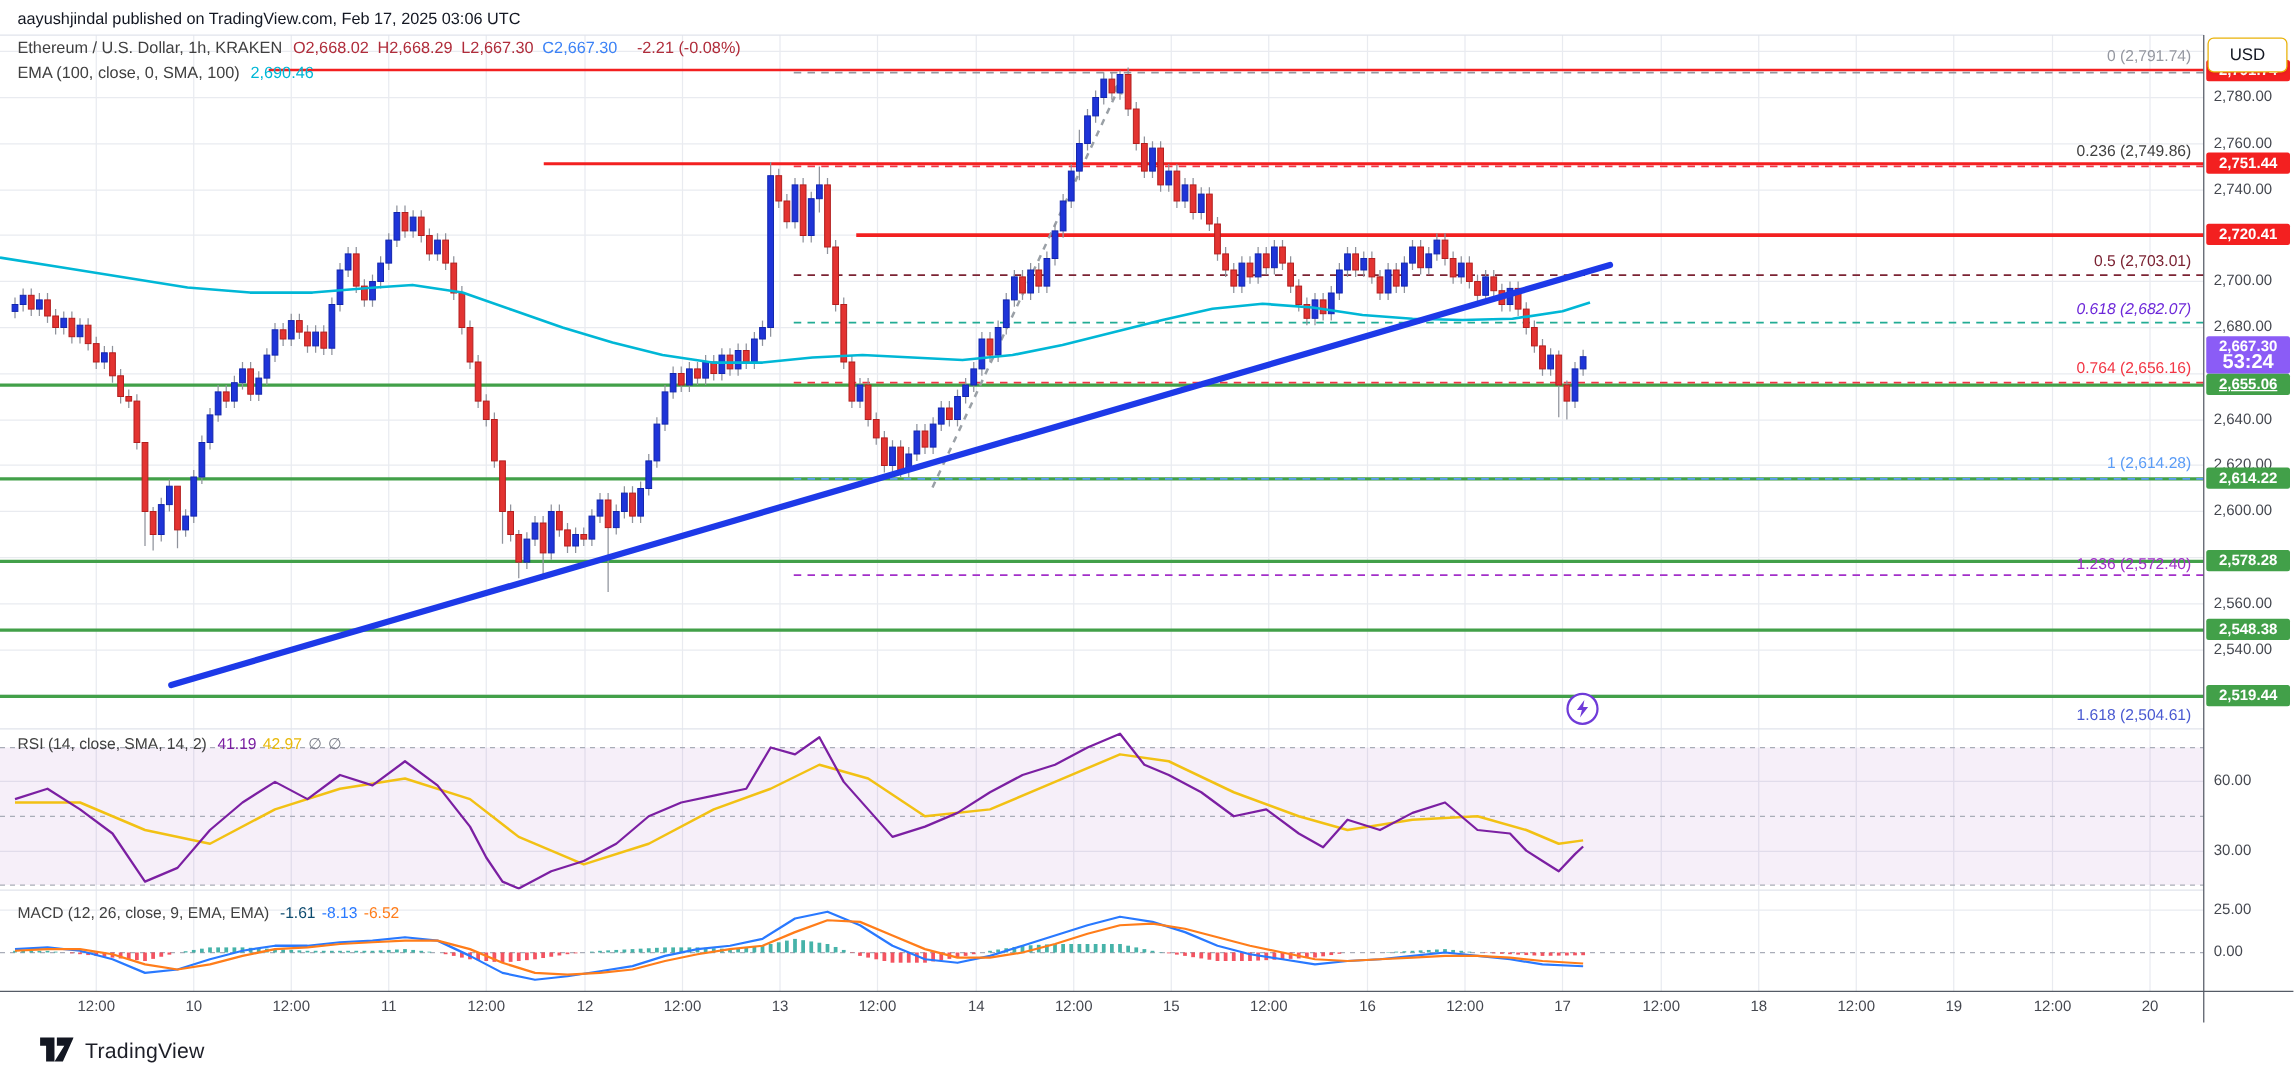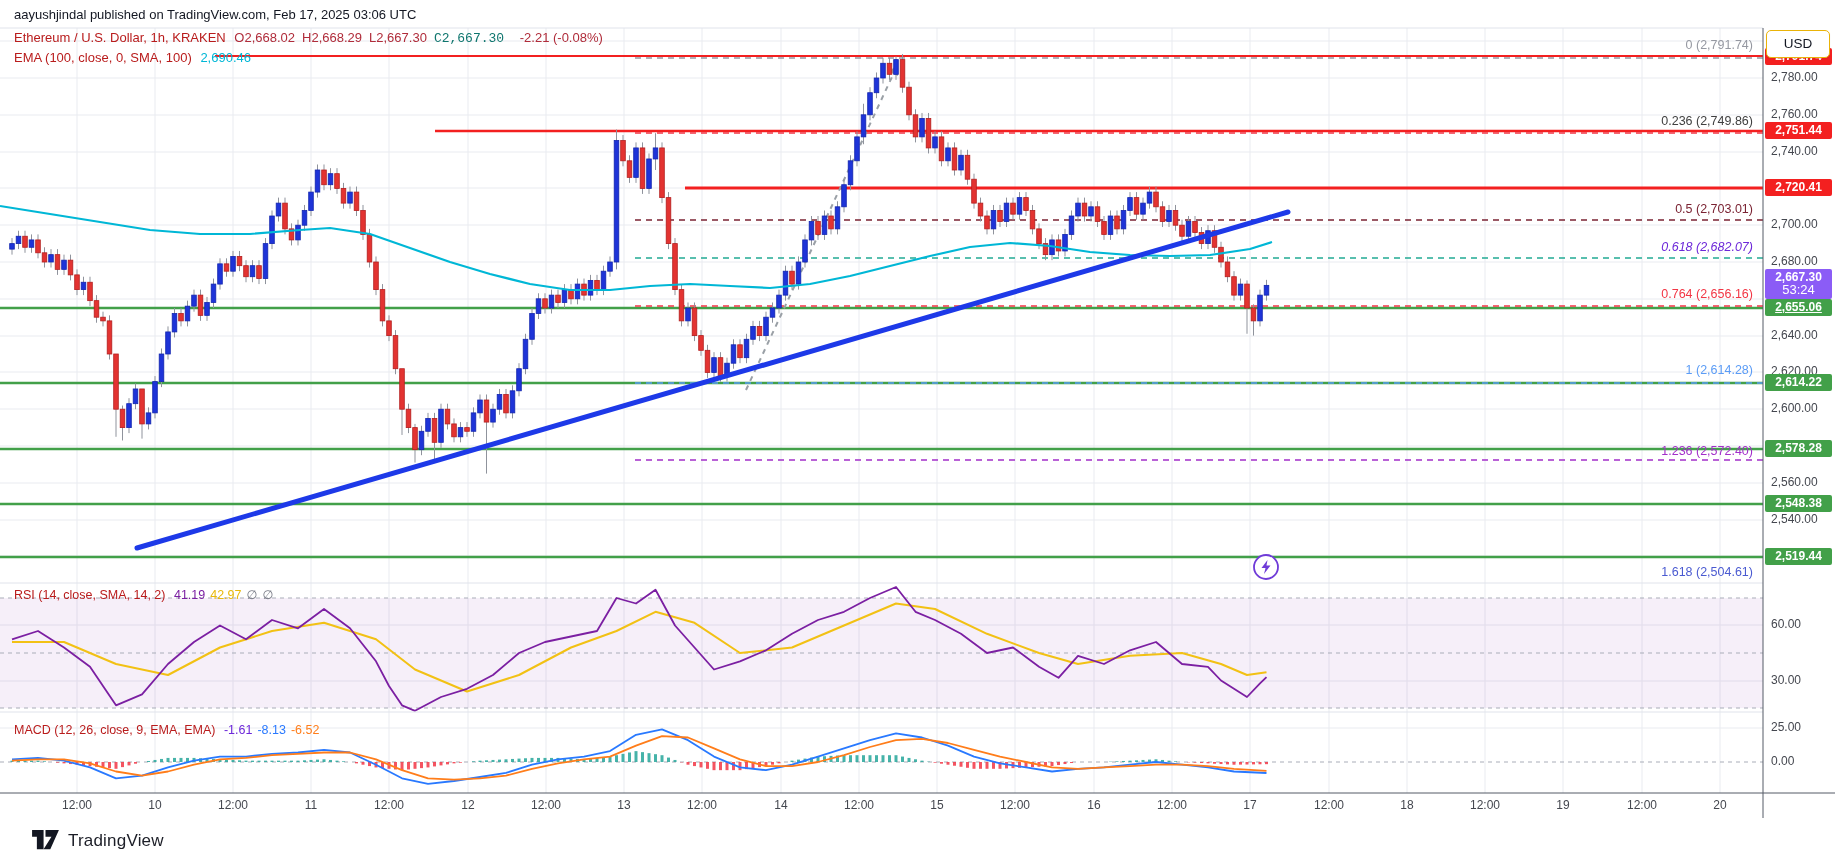--- a/index.html
+++ b/index.html
@@ -1,28 +1,28 @@
 <!DOCTYPE html>
 <html><head>
 <meta charset="utf-8">
 <style>
   html,body{margin:0;padding:0;background:#fff;}
   #page{position:relative;width:1835px;height:857px;background:#ffffff;overflow:hidden;
         font-family:"Liberation Sans",sans-serif;color:#131722;}
   #chart-svg{position:absolute;left:0;top:0;}
   .hdr{position:absolute;left:14px;top:7px;font-size:13px;color:#131722;}
   .legend{position:absolute;left:14px;white-space:nowrap;font-size:13px;}
-  .legend .t{color:#b91c1c;}
+  .legend .t{color:#404040;}
   .legend span{margin-right:5px;}
   .sym-ohlc span{margin-right:7px;}
   .axis-col{position:absolute;left:1763px;top:28px;width:72px;height:790px;}
   .tick{position:absolute;left:8px;font-size:12px;color:#44474f;white-space:nowrap;}
   .badge{position:absolute;left:2px;width:67px;height:17px;line-height:17px;text-align:center;
          color:#fff;font-size:12px;font-weight:600;border-radius:2px;white-space:nowrap;}
-  .badge .sub{display:block;margin-top:-3px;font-size:13px;font-weight:400;line-height:13px;}
+  .badge .sub{display:block;margin-top:-3px;font-size:16px;font-weight:700;line-height:13px;}
   .usd-btn{position:absolute;left:3px;top:2px;width:62px;height:26px;background:#fff;
            border:1px solid #eab308;border-radius:5px;font-size:13.5px;color:#131722;
            text-align:center;line-height:26px;box-shadow:0 1px 2px rgba(0,0,0,.06);}
   .fib-lab{position:absolute;right:82px;font-size:12.5px;white-space:nowrap;}
   .tlab{position:absolute;top:798px;width:70px;margin-left:-35px;text-align:center;
         font-size:12px;color:#44474f;}
   .wm{position:absolute;left:32px;top:829px;display:flex;align-items:center;gap:9px;}
   .wm span{font-size:17px;font-weight:500;color:#1c1e27;letter-spacing:.2px;}
 </style>
 </head>
@@ -744,37 +744,37 @@
       <line x1="0" y1="583" x2="1763" y2="583" stroke="#e0e3eb" stroke-width="1"></line>
       <line x1="0" y1="712" x2="1763" y2="712" stroke="#e0e3eb" stroke-width="1"></line>
       <line x1="0" y1="793" x2="1835" y2="793" stroke="#555b66" stroke-width="1"></line>
       <line x1="1763" y1="28" x2="1763" y2="818" stroke="#555b66" stroke-width="1"></line>
     </svg>
 
 <div class="hdr">aayushjindal published on TradingView.com, Feb 17, 2025 03:06 UTC</div>
 
 <div class="legend" style="top:30px;">
   <span class="t">Ethereum / U.S. Dollar, 1h, KRAKEN</span>
-  <span class="sym-ohlc" id="ohlc-vals"><span style="color: rgb(176, 44, 58);">O2,668.02</span><span style="color: rgb(176, 44, 58);">H2,668.29</span><span style="color: rgb(176, 44, 58);">L2,667.30</span><span style="color: #0f766e; font-family: Liberation Mono, monospace;">C2,667.30</span></span>
+  <span class="sym-ohlc" id="ohlc-vals"><span style="color: rgb(176, 44, 58);">O2,668.02</span><span style="color: rgb(176, 44, 58);">H2,668.29</span><span style="color: rgb(176, 44, 58);">L2,667.30</span><span style="color: #3b82f6;">C2,667.30</span></span>
   <span id="chg-val" style="color: rgb(176, 44, 58);">-2.21 (-0.08%)</span>
 </div>
 
 <div class="legend" style="top:50px;">
   <span class="t">EMA (100, close, 0, SMA, 100)</span>
   <span id="ema-val" style="color: rgb(0, 183, 214);">2,690.46</span>
 </div>
 
 <div class="legend" style="top:587px;font-size:12.5px;text-align:center;">
   <span class="t">RSI (14, close, SMA, 14, 2)</span>
   <span id="rsi-vals"><span style="color: rgb(123, 31, 162);">41.19</span><span style="color: rgb(232, 185, 11);">42.97</span><span style="color: rgb(120, 123, 134);">∅</span><span style="color: rgb(120, 123, 134);">∅</span></span>
 </div>
 
 <div class="legend" style="top:723px;font-size:12.5px;">
   <span class="t">MACD (12, 26, close, 9, EMA, EMA)</span>
-  <span id="macd-vals"><span style="color: #6d28d9;">-1.61</span><span style="color: rgb(41, 121, 255);">-8.13</span><span style="color: rgb(255, 125, 26);">-6.52</span></span>
+  <span id="macd-vals"><span style="color: #0c4a6e;">-1.61</span><span style="color: rgb(41, 121, 255);">-8.13</span><span style="color: rgb(255, 125, 26);">-6.52</span></span>
 </div>
 
 <div class="axis-col" id="axis-col">
   <div class="tick" style="top: 42px;">2,780.00</div>
       <div class="tick" style="top: 79px;">2,760.00</div>
       <div class="tick" style="top: 116px;">2,740.00</div>
       <div class="tick" style="top: 189px;">2,700.00</div>
       <div class="tick" style="top: 226px;">2,680.00</div>
       <div class="tick" style="top: 300px;">2,640.00</div>
       <div class="tick" style="top: 336px;">2,620.00</div>

